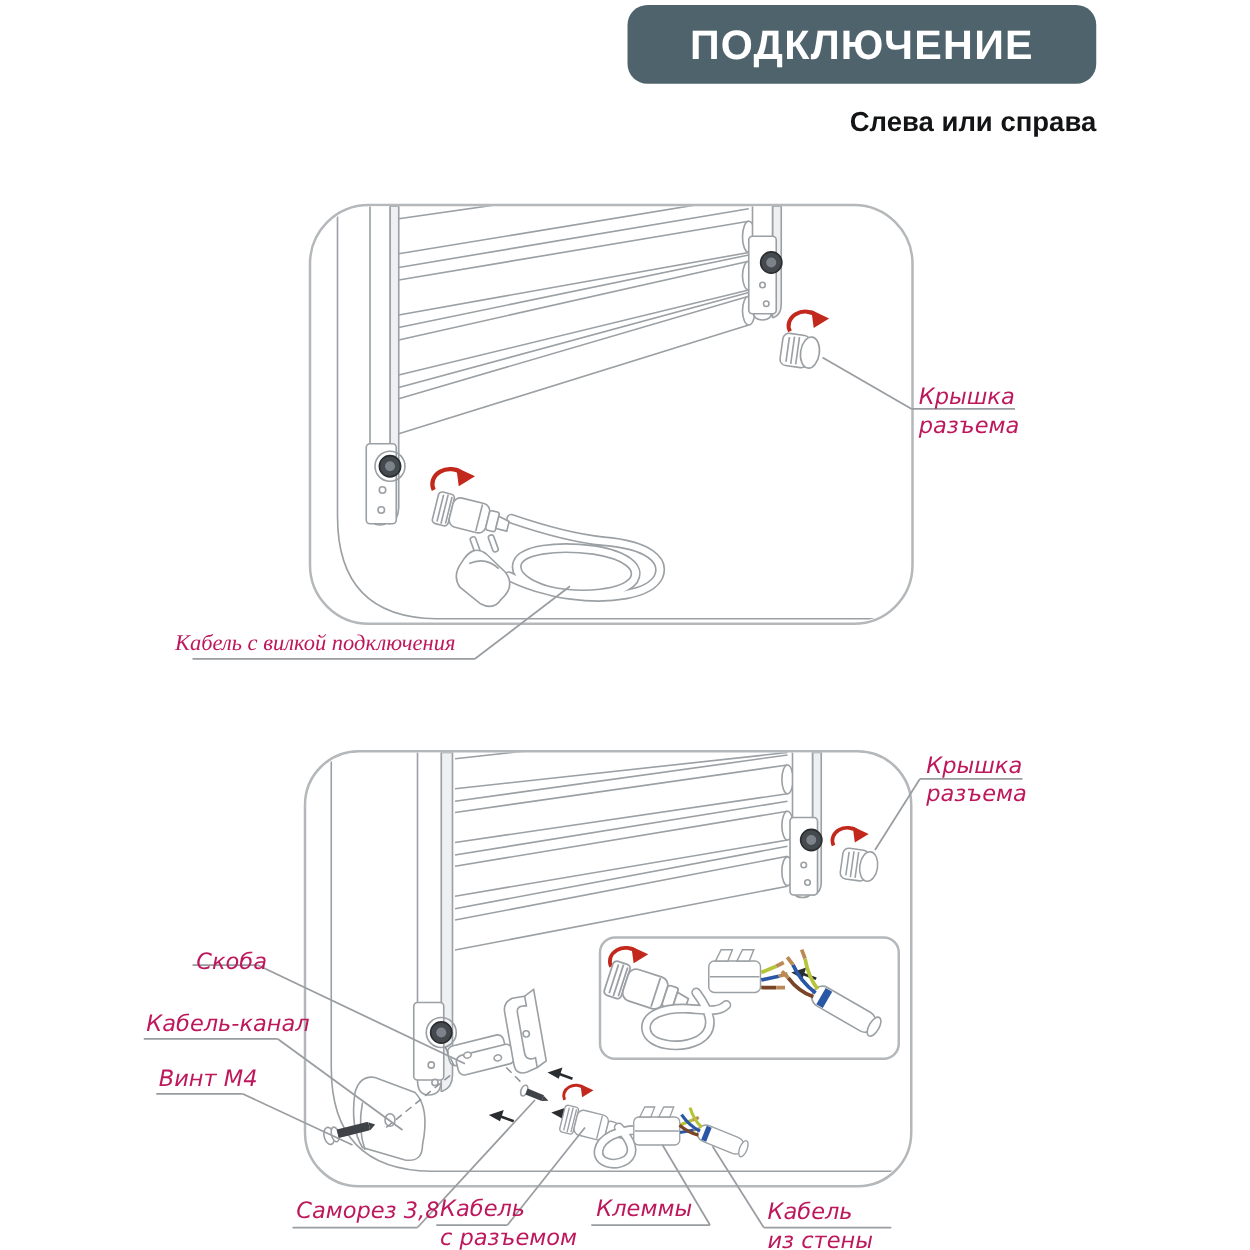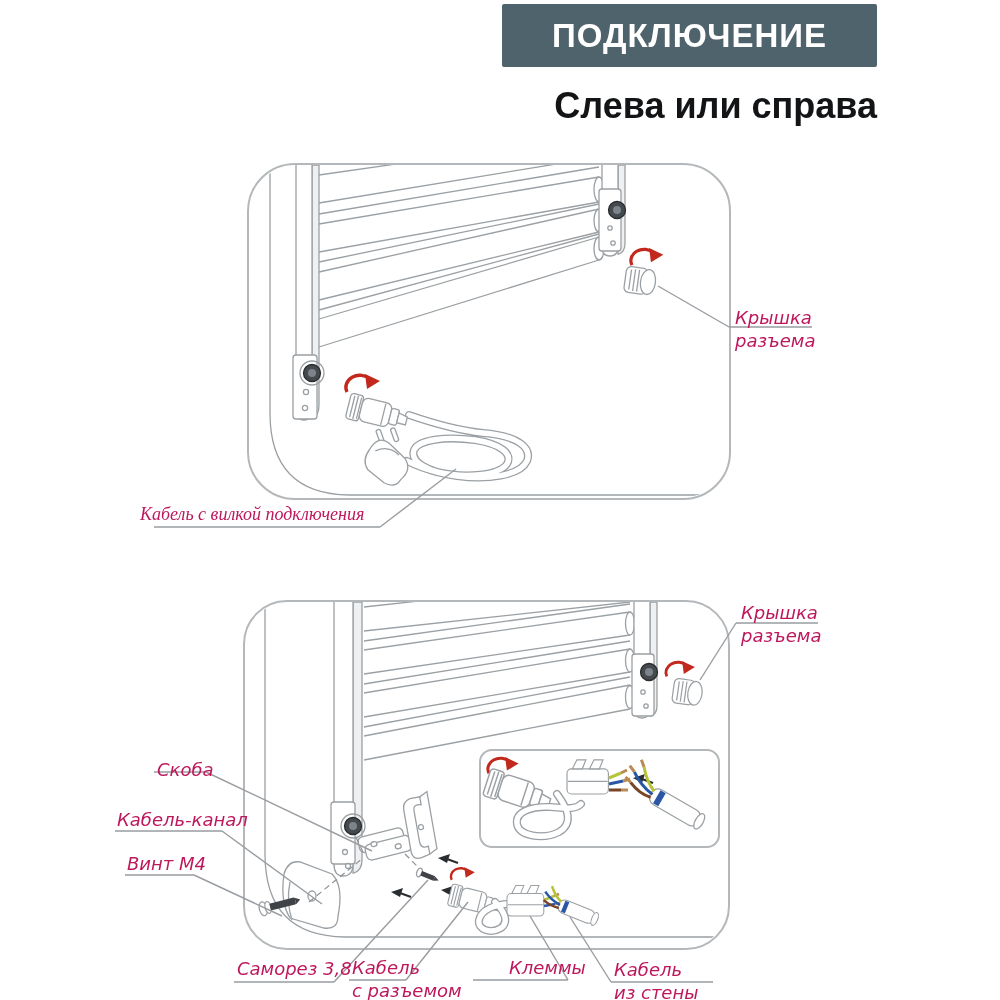--- a/index.html
+++ b/index.html
@@ -1,21 +1,21 @@
 <!DOCTYPE html>
 <html><head>
 <meta charset="utf-8">
 <style>
   html,body{margin:0;padding:0;background:#fff;}
   .page{position:relative;width:1000px;height:1000px;background:#fff;overflow:hidden;
         font-family:"Liberation Sans",sans-serif;}
-  .banner{position:absolute;left:502px;top:4px;width:375px;height:63px;border-radius:2px;
+  .banner{position:absolute;left:502px;top:4px;width:375px;height:63px;border-radius:16px;
           background:#4f636c;display:flex;align-items:center;justify-content:center;}
   .banner span{color:#fff;font-weight:bold;font-size:33px;letter-spacing:1px;}
-  .subtitle{position:absolute;top:85px;right:123px;font-weight:bold;font-size:36px;color:#121416;}
+  .subtitle{position:absolute;top:85px;right:123px;font-weight:bold;font-size:22px;color:#121416;}
   .panel{position:absolute;border:2px solid #b4b8bb;background:#fff;}
   .p1{left:247px;top:163px;width:480px;height:333px;border-radius:48px;}
   .p2{left:243px;top:600px;width:483px;height:346px;border-radius:44px;}
   .panel svg{position:absolute;left:0;top:0;border-radius:inherit;}
   .overlay{position:absolute;left:0;top:0;pointer-events:none;}
   .lbl{position:absolute;font-family:"DejaVu Sans",sans-serif;font-style:italic;font-size:18px;
        color:#be185d;white-space:nowrap;line-height:23px;}
   .lbl span{display:block;}
   .art{stroke:#9ba0a4;stroke-width:1.3;fill:none;}
   .wht{fill:#fff;}
@@ -317,21 +317,21 @@
   <div class="lbl" style="left:127px;top:852px;">
     <span>Винт М4</span>
   </div>
   <div class="lbl" style="left:237px;top:957px;">
     <span>Саморез 3,8</span>
   </div>
   <div class="lbl" style="left:352px;top:956px;">
     <span>Кабель</span>
     <span>с разъемом</span>
   </div>
-  <div class="lbl" style="left:477px;top:956px;margin-left:32px;">
+  <div class="lbl" style="left:477px;top:956px;">
     <span>Клеммы</span>
   </div>
   <div class="lbl" style="left:614px;top:958px;">
     <span>Кабель</span>
     <span>из стены</span>
   </div>
 
 </div>
 
 </body></html>

